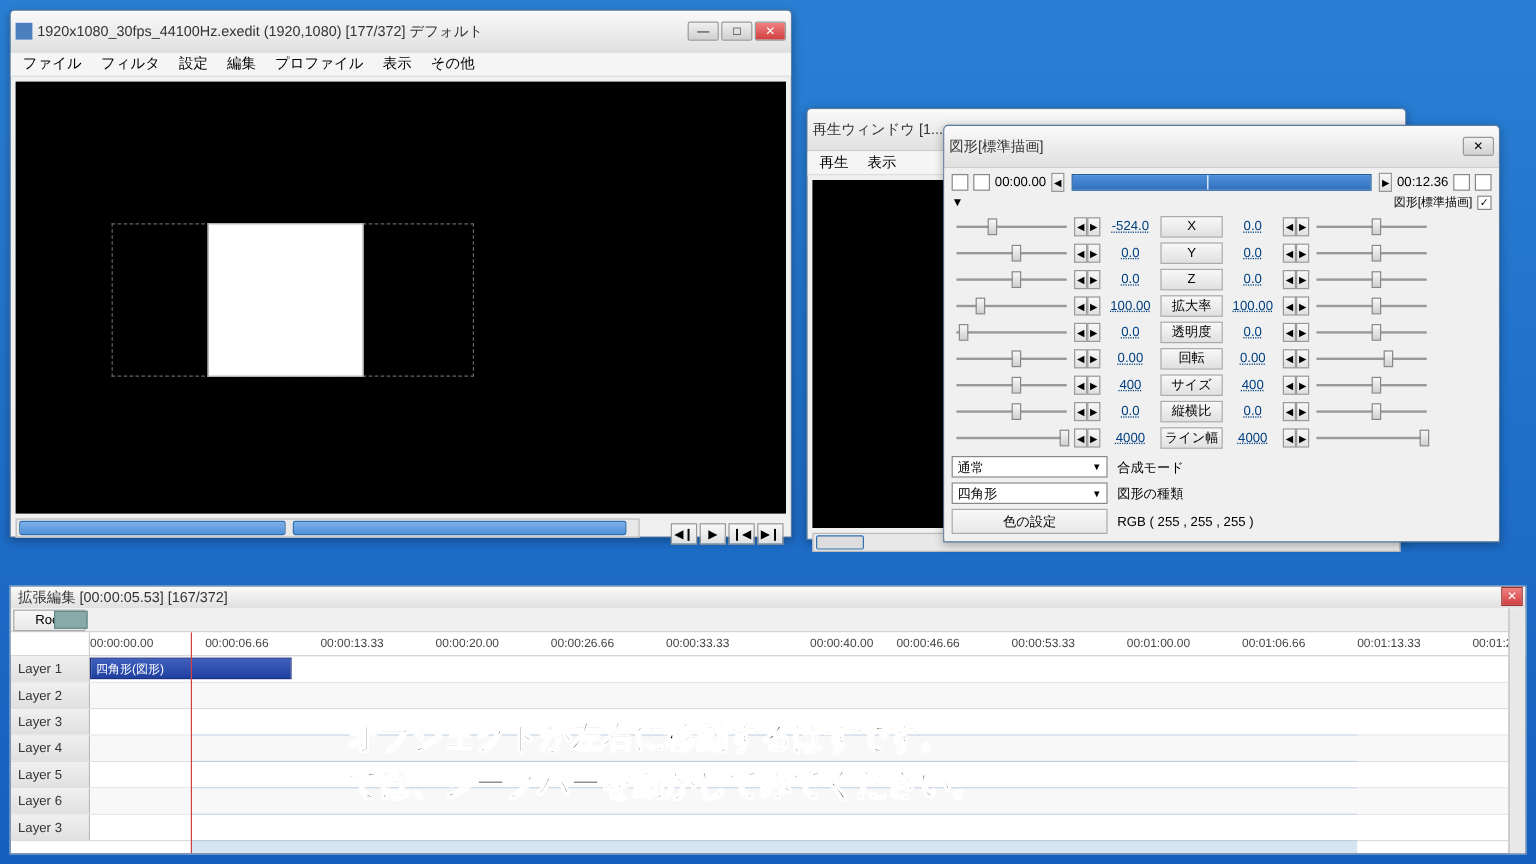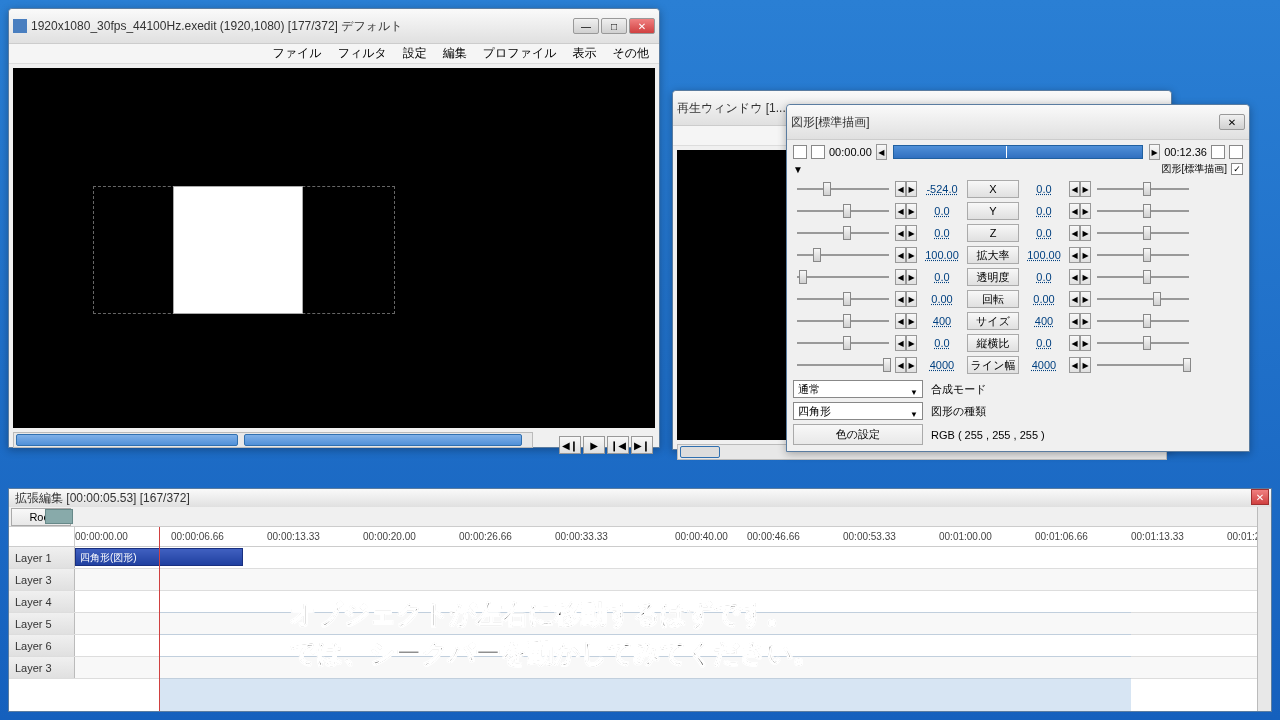--- a/index.html
+++ b/index.html
@@ -4,21 +4,21 @@
 <style>
 * { box-sizing: border-box; margin: 0; padding: 0; font-family: "MS PGothic", "Meiryo", sans-serif; }
 body { width: 1280px; height: 720px; background: linear-gradient(to bottom, #2a7fd4, #1560bd); overflow: hidden; position: relative; font-size: 12px; }
 .win { position: absolute; background: #f0f0f0; border: 1px solid #5a7ca0; border-radius: 4px 4px 0 0; box-shadow: 0 2px 8px rgba(0,0,0,0.3); }
 .titlebar { height: 35px; background: linear-gradient(to bottom, #fafafa, #e0e0e0); display: flex; align-items: center; padding: 0 4px; font-size: 12px; border-bottom: 1px solid #ccc; border-radius: 4px 4px 0 0; }
 .titlebar-icon { width: 14px; height: 14px; background: #4a7fc0; margin-right: 4px; }
 .titlebar-title { flex: 1; color: #333; white-space: nowrap; overflow: hidden; }
 .winbtns { display: flex; gap: 2px; }
 .winbtn { width: 26px; height: 16px; background: linear-gradient(#f0f0f0,#d0d0d0); border: 1px solid #999; font-size: 10px; display: flex; align-items: center; justify-content: center; cursor: pointer; border-radius: 2px; }
 .winbtn.close { background: linear-gradient(#f08080,#d04040); color: #fff; }
-.menubar { height: 20px; background: #f5f5f5; display: flex; align-items: center; padding: 0 4px; gap: 4px; font-size: 12px; border-bottom: 1px solid #ddd; justify-content: flex-end; }
+.menubar { height: 20px; background: #f5f5f5; display: flex; align-items: center; padding: 0 4px; gap: 4px; font-size: 12px; border-bottom: 1px solid #ddd; }
 .menubar span { padding: 2px 6px; cursor: pointer; }
 .preview { background: #000; margin: 4px; position: relative; }
 .white-rect { position: absolute; background: #fff; border: 1px solid #aaa; }
 .outline-rect { position: absolute; border: 1px dashed #666; }
 .scrollbar-h { height: 16px; background: #e8e8e8; border: 1px solid #bbb; margin: 2px 4px; position: relative; display: flex; align-items: center; }
 .scroll-thumb { position: absolute; height: 12px; background: linear-gradient(#7fb0e8,#5090d8); border: 1px solid #3070b0; border-radius: 2px; top: 1px; }
 .playbtns { display: flex; gap: 2px; position: absolute; right: 6px; bottom: 2px; }
 .playbtn { width: 22px; height: 18px; background: linear-gradient(#f8f8f8,#e0e0e0); border: 1px solid #999; font-size: 10px; display: flex; align-items: center; justify-content: center; cursor: pointer; }
 
 
@@ -30,21 +30,21 @@
 .seek-tick { position: absolute; width: 1px; height: 100%; background: #fff; left: 45%; }
 .prop-row { display: flex; align-items: center; height: 22px; gap: 2px; }
 .slider-area { width: 100px; height: 18px; position: relative; display: flex; align-items: center; }
 .slider-line { position: absolute; left: 4px; right: 4px; height: 2px; background: #999; top: 8px; }
 .slider-thumb { position: absolute; width: 8px; height: 14px; background: linear-gradient(#f8f8f8,#d0d0d0); border: 1px solid #888; top: 2px; }
 .stepbtns { display: flex; }
 .stepbtn { width: 11px; height: 16px; background: linear-gradient(#f8f8f8,#e0e0e0); border: 1px solid #999; font-size: 8px; display: flex; align-items: center; justify-content: center; cursor: pointer; }
 .val { width: 46px; text-align: center; font-size: 11px; text-decoration: underline dotted; cursor: text; color: #004080; }
 .param-label { width: 52px; height: 18px; background: linear-gradient(#f8f8f8,#e0e0e0); border: 1px solid #aaa; text-align: center; font-size: 11px; line-height: 16px; cursor: pointer; }
 .prop-bottom-row { display: flex; align-items: center; gap: 8px; margin-top: 4px; font-size: 11px; }
-.combo { width: 130px; height: 18px; background: #fff; border: 1px solid #888; font-size: 11px; padding: 0 4px; display: flex; align-items: flex-end; justify-content: space-between; cursor: pointer; }
+.combo { width: 130px; height: 18px; background: #fff; border: 1px solid #888; font-size: 11px; padding: 0 4px; display: flex; align-items: center; justify-content: space-between; cursor: pointer; }
 .combo-arrow { font-size: 8px; }
 .colorbtn { width: 130px; text-align: center; padding: 2px; border: 1px solid #aaa; background: linear-gradient(#f8f8f8,#e8e8e8); cursor: pointer; font-size: 11px; }
 .ck { width: 12px; height: 12px; border: 1px solid #888; background: #fff; }
 
 
 .timeline { position: absolute; left: 8px; right: 8px; top: 456px; bottom: 8px; background: #fff; border: 1px solid #5a7ca0; margin-top: 32px; }
 .tl-title { height: 18px; background: linear-gradient(#fafafa,#e0e0e0); font-size: 12px; padding: 2px 6px; display: flex; align-items: center; color: #333; }
 .tl-close { position: absolute; right: 2px; top: 0; width: 18px; height: 16px; background: linear-gradient(#f08080,#d04040); border: 1px solid #a03030; color: #fff; font-size: 10px; display: flex; align-items: center; justify-content: center; cursor: pointer; }
 .tl-toolbar { height: 20px; background: #f0f0f0; border-bottom: 1px solid #ccc; display: flex; align-items: center; }
 .root-btn { width: 60px; height: 18px; border: 1px solid #aaa; background: linear-gradient(#f8f8f8,#e8e8e8); font-size: 11px; text-align: center; line-height: 16px; margin: 0 2px; cursor: pointer; }
@@ -388,20 +388,24 @@
   <div class="seek-head"></div>
   <div class="tl-body" id="tl-body">
     <div class="sel-overlay" style="left:150px; top:46px; width:972px; height:132px;"></div>
   <div class="tl-row">
         <div class="tl-label">Layer 1</div>
         <div class="tl-track">
           <div class="clip" style="left: 0px; width: 168px;">四角形(図形)</div>
         </div>
       </div>
       <div class="tl-row">
+        <div class="tl-label">Layer 2</div>
+        <div class="tl-track"></div>
+      </div>
+      <div class="tl-row">
         <div class="tl-label">Layer 3</div>
         <div class="tl-track"></div>
       </div>
       <div class="tl-row">
         <div class="tl-label">Layer 4</div>
         <div class="tl-track"></div>
       </div>
       <div class="tl-row">
         <div class="tl-label">Layer 5</div>
         <div class="tl-track"></div>

